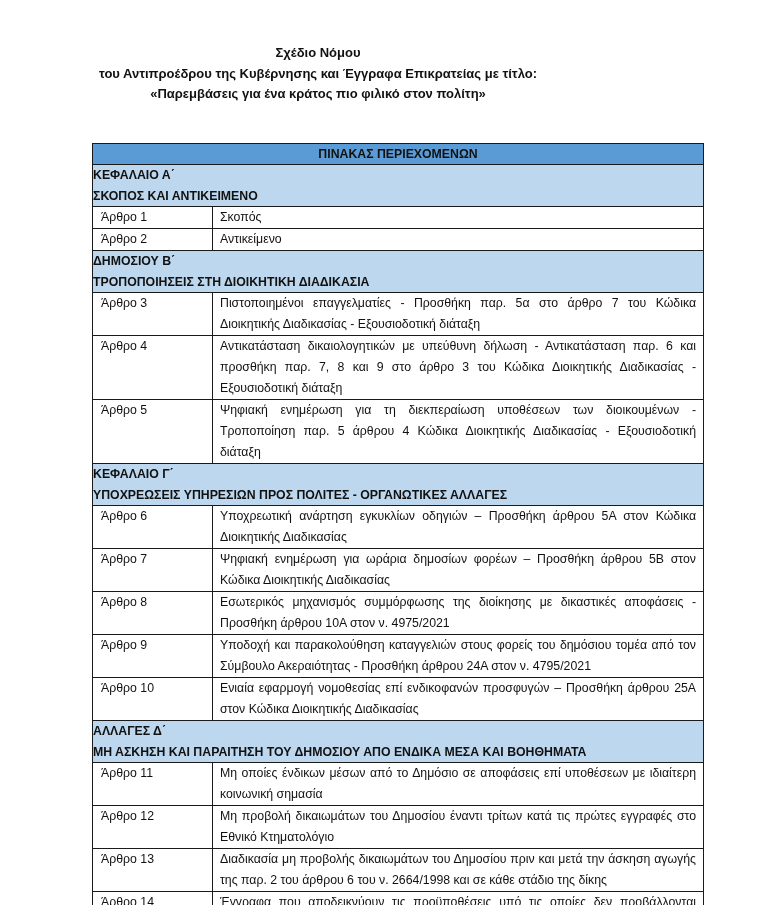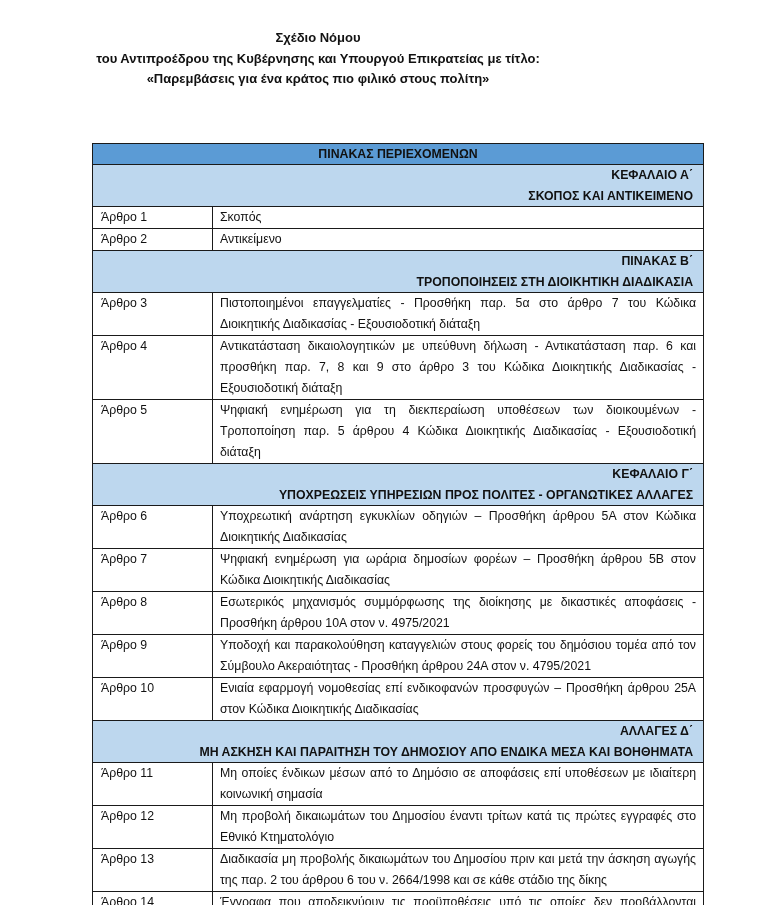--- a/index.html
+++ b/index.html
@@ -10,21 +10,21 @@
     body {
       width: 780px;
       height: 905px;
       position: relative;
       overflow: hidden;
       font-family: "Liberation Sans", "DejaVu Sans", sans-serif;
       color: #111111;
     }
     .title-block {
       position: absolute;
-      top: 28px;
+      top: 43px;
       left: 0;
       width: 636px;
       text-align: center;
       font-weight: bold;
       font-size: 13px;
       line-height: 20.5px;
     }
     .title-block div { white-space: nowrap; }
 
     table.toc {
@@ -47,43 +47,43 @@
 
     tr.main-header td {
       background: #5b9bd5;
       text-align: center;
       font-weight: bold;
       height: 20px;
       line-height: 20px;
     }
     tr.chapter td {
       background: #bdd7ee;
-      text-align: right;
+      text-align: left;
       font-weight: bold;
       line-height: 20.5px;
-      padding: 0 10px;
+      padding: 0 0;
     }
     tr.chapter td div { white-space: nowrap; }
     td.art-num {
       font-weight: normal;
       padding-left: 8px !important;
     }
     td.art-desc {
       text-align: justify;
       text-align-last: left;
     }
     td.art-desc.nolast { text-align-last: justify; }
   </style>
 </head>
 <body>
 
 <div class="title-block">
   <div>Σχέδιο Νόμου</div>
-  <div>του Αντιπροέδρου της Κυβέρνησης και Υπουργού Επικρατείας με τίτλο:</div>
-  <div>«Παρεμβάσεις για ένα κράτος πιο φιλικό στους πολίτη»</div>
+  <div>του Αντιπροέδρου της Κυβέρνησης και Έγγραφα Επικρατείας με τίτλο:</div>
+  <div>«Παρεμβάσεις για ένα κράτος πιο φιλικό στον πολίτη»</div>
 </div>
 
 <table class="toc">
   <colgroup>
       <col class="c1">
       <col class="c2">
     </colgroup>
   <tbody>
     <tr class="main-header">
       <td colspan="2">ΠΙΝΑΚΑΣ ΠΕΡΙΕΧΟΜΕΝΩΝ</td>
@@ -99,21 +99,21 @@
       <td class="art-num">Άρθρο 1</td>
       <td class="art-desc">Σκοπός</td>
     </tr>
     <tr>
       <td class="art-num">Άρθρο 2</td>
       <td class="art-desc">Αντικείμενο</td>
     </tr>
 
     <tr class="chapter">
       <td colspan="2">
-        <div>ΠΙΝΑΚΑΣ Β΄</div>
+        <div>ΔΗΜΟΣΙΟΥ Β΄</div>
         <div>ΤΡΟΠΟΠΟΙΗΣΕΙΣ ΣΤΗ ΔΙΟΙΚΗΤΙΚΗ ΔΙΑΔΙΚΑΣΙΑ</div>
       </td>
     </tr>
     <tr>
       <td class="art-num">Άρθρο 3</td>
       <td class="art-desc">Πιστοποιημένοι επαγγελματίες - Προσθήκη παρ. 5α στο άρθρο 7 του Κώδικα Διοικητικής Διαδικασίας - Εξουσιοδοτική διάταξη</td>
     </tr>
     <tr>
       <td class="art-num">Άρθρο 4</td>
       <td class="art-desc">Αντικατάσταση δικαιολογητικών με υπεύθυνη δήλωση - Αντικατάσταση παρ. 6 και προσθήκη παρ. 7, 8 και 9 στο άρθρο 3 του Κώδικα Διοικητικής Διαδικασίας - Εξουσιοδοτική διάταξη</td>

